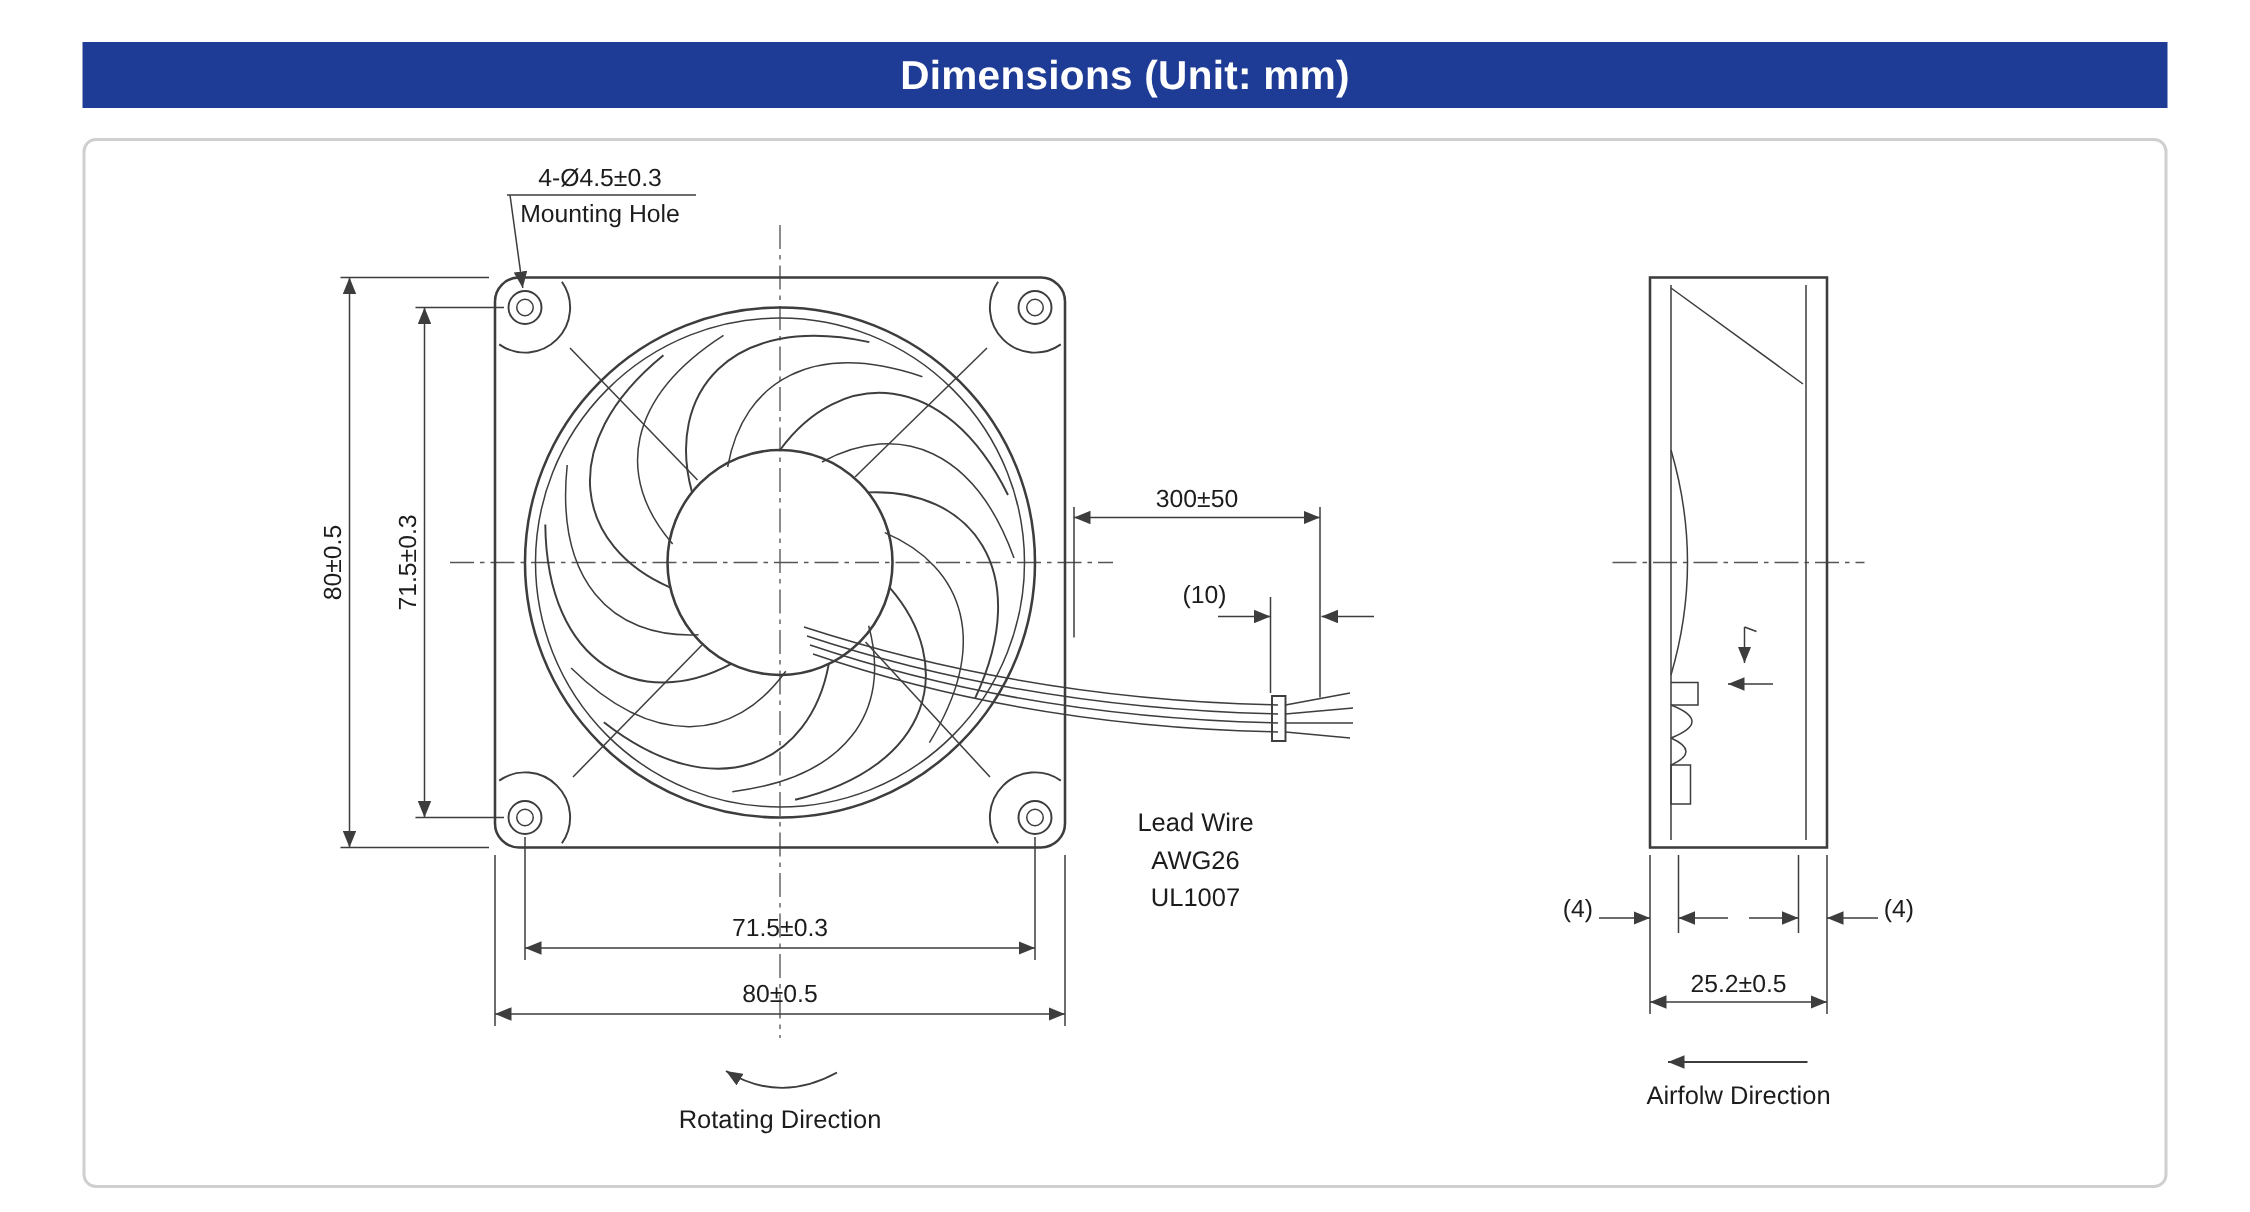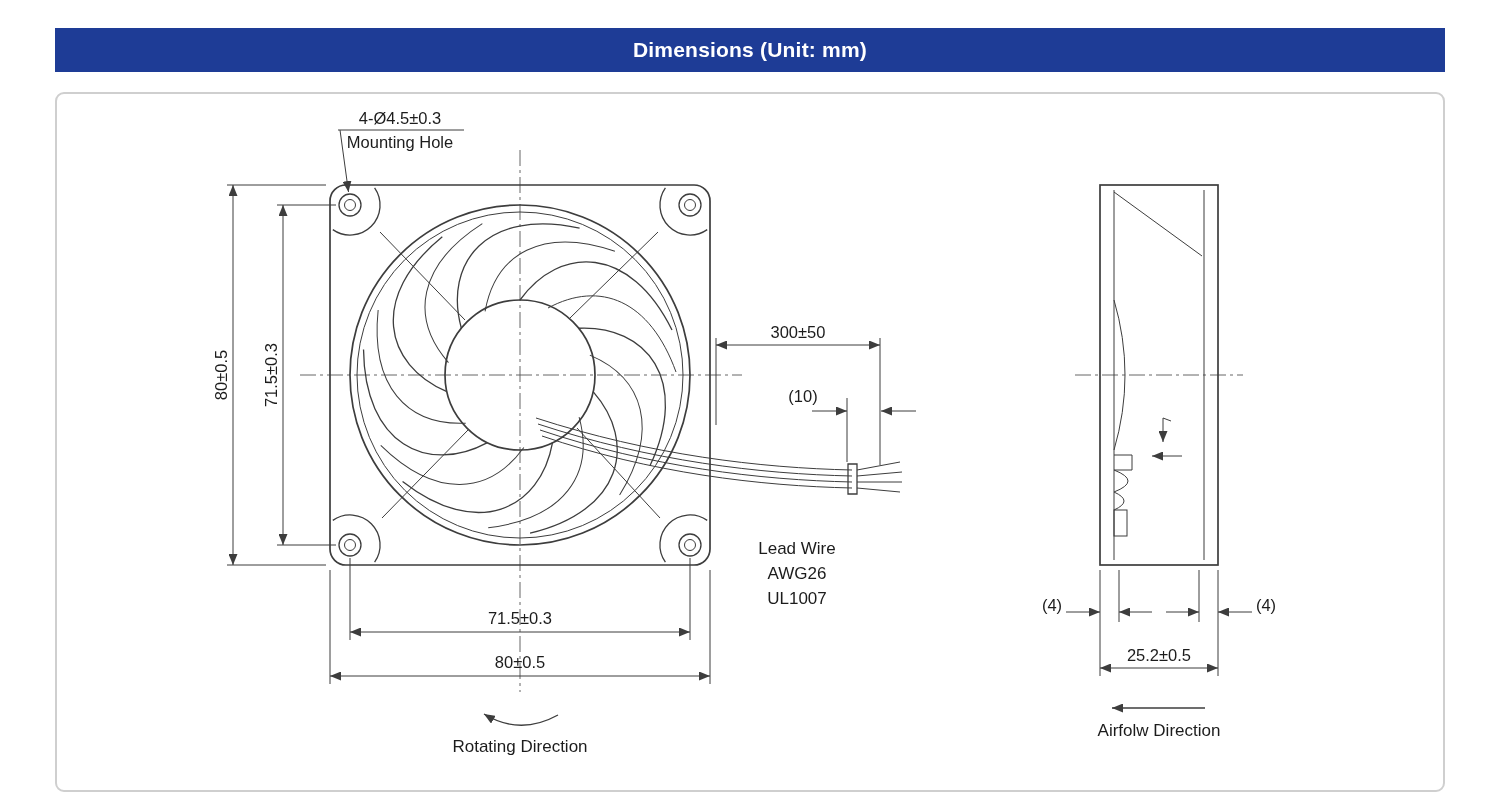--- a/index.html
+++ b/index.html
@@ -1,20 +1,20 @@
 <!DOCTYPE html>
 <html><head>
 <meta charset="utf-8">
 <style>
   html,body{margin:0;padding:0;background:#ffffff;}
   .page{position:relative;width:1500px;height:808px;background:#ffffff;
         font-family:"Liberation Sans",sans-serif;overflow:hidden;}
   .banner{position:absolute;left:55px;top:28px;width:1390px;height:44px;
           display:flex;align-items:center;justify-content:center;
-          background:#1e3c96;color:#ffffff;font-weight:bold;font-size:21px;
+          background:#1e3c96;color:#ffffff;font-weight:bold;font-size:27px;
           letter-spacing:.2px;}
   .content-box{position:absolute;left:55px;top:92px;width:1386px;height:696px;
           border:2px solid #cfcfcf;border-radius:9px;background:#ffffff;}
   svg.drawing{position:absolute;left:0;top:0;}
   .ln{stroke:#3d3d3d;fill:none;}
   .thick{stroke-width:1.7;}
   .mid{stroke-width:1.3;}
   .thin{stroke-width:1;}
   .cl{stroke:#555;stroke-width:.9;fill:none;stroke-dasharray:16 4 3 4;}
   text{fill:#1c1c1c;}

